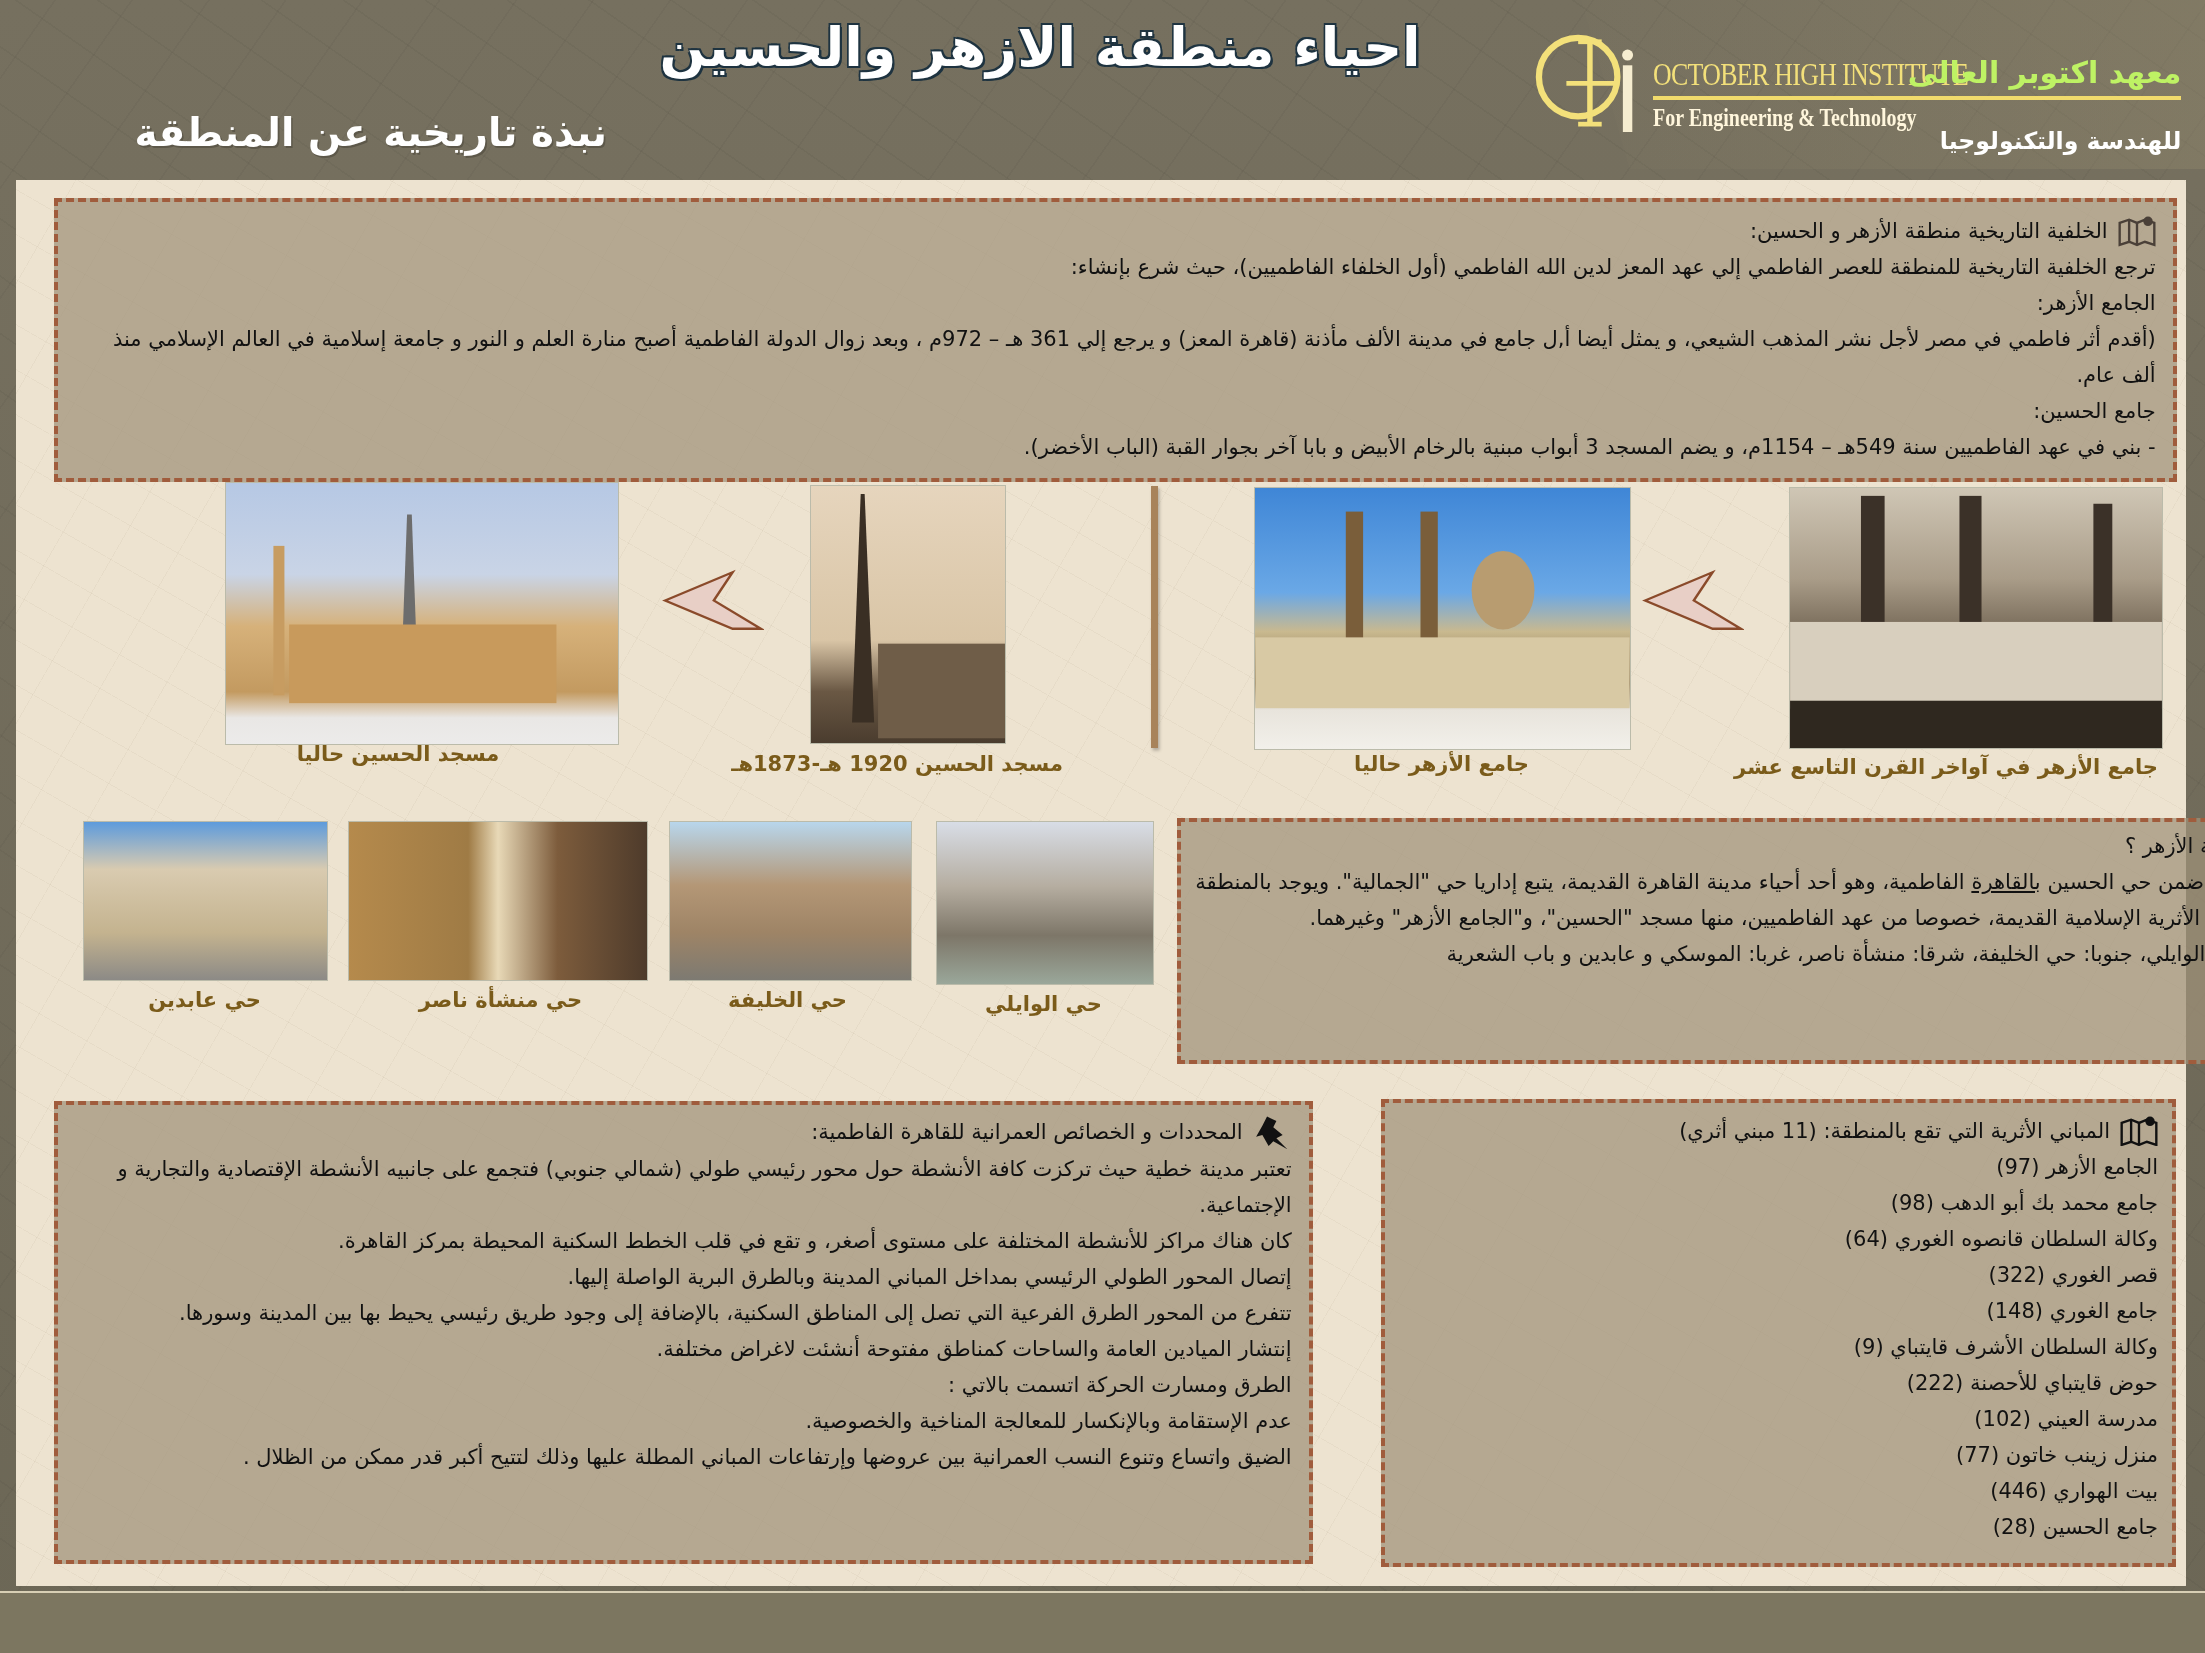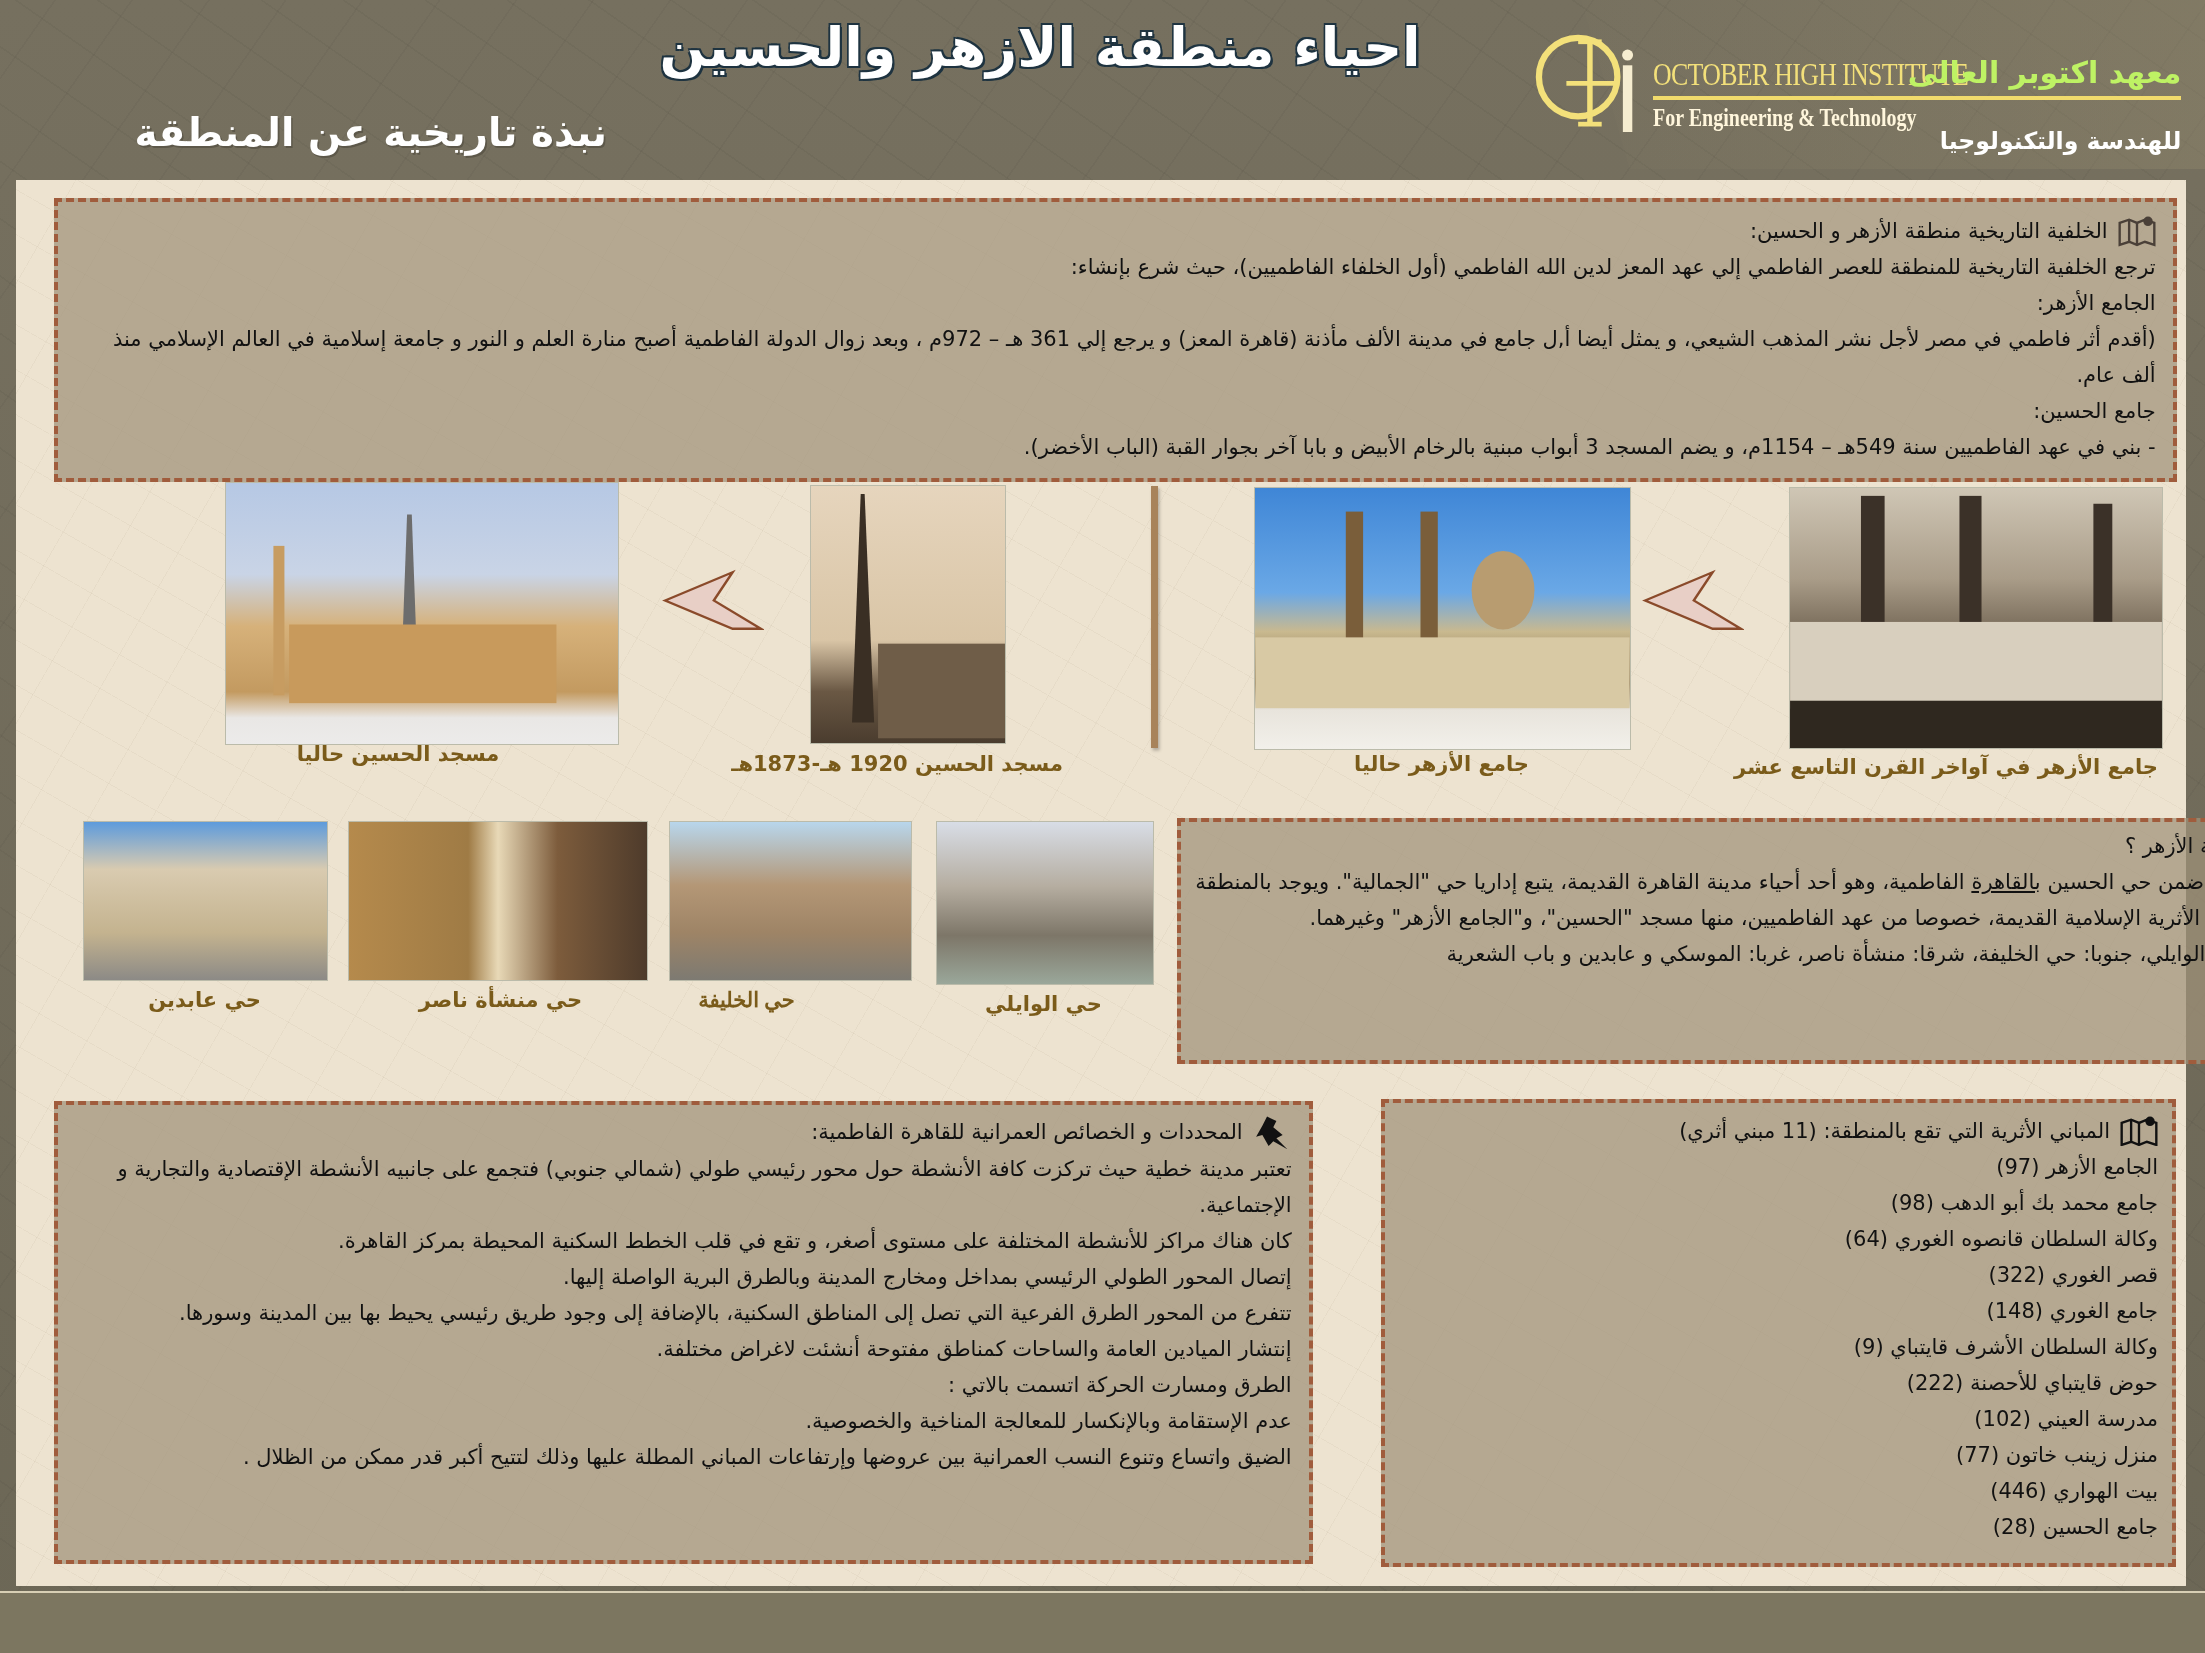--- a/index.html
+++ b/index.html
@@ -125,21 +125,21 @@
     <polygon points="230,40 236,40 244,260 222,260" fill="#6d6d6d"></polygon>
     <rect x="80" y="180" width="340" height="100" fill="#c89a5c"></rect>
   </svg>
 </div>
 <div class="caption" style="left:260px;top:742px;width:276px;">مسجد الحسين حاليا</div>
 
 <div class="photo" style="left:936px;top:821px;width:216px;height:162px;background:linear-gradient(180deg,#d8dde6 0%,#b5ada0 40%,#7d7668 70%,#9aa79a 100%);"></div>
 <div class="caption" style="left:953px;top:992px;width:181px;">حي الوايلي</div>
 
 <div class="photo" style="left:669px;top:821px;width:241px;height:158px;background:linear-gradient(180deg,#b8d6ec 0%,#b49776 40%,#9e8466 70%,#7d7a72 100%);"></div>
-<div class="caption" style="left:652px;top:988px;width:189px;font-family:Liberation Serif, serif;">حي الخليفة</div>
+<div class="caption" style="left:693px;top:988px;width:189px;">حي الخليفة</div>
 
 <div class="photo" style="left:348px;top:821px;width:298px;height:158px;background:linear-gradient(90deg,#b58a4c 0%,#9f7b45 40%,#e8d9b7 50%,#7d5c3c 70%,#4e3b2b 100%);"></div>
 <div class="caption" style="left:394px;top:988px;width:213px;">حي منشأة ناصر</div>
 
 <div class="photo" style="left:83px;top:821px;width:243px;height:158px;background:linear-gradient(180deg,#5d9bdc 0%,#d9cbb0 30%,#c4b38f 70%,#8c8a86 100%);"></div>
 <div class="caption" style="left:118px;top:988px;width:173px;">حي عابدين</div>
 
 <div class="box" style="left:1177px;top:795px;width:1200px;height:246px;padding:6.3px 14px 0 14px;margin-top:23px;">
   <div class="heading txt">
     <svg class="icon" width="23.6" height="36" viewBox="0 0 30 46">
@@ -179,21 +179,21 @@
 
 <div class="box" style="left:54px;top:1101px;width:1259px;height:463px;padding:7.9px 17.3px 0 17.3px;">
   <div class="heading txt">
     <svg class="icon" width="39" height="38" viewBox="0 0 50 48">
       <path d="M18 4 L30 10 L26 18 L38 28 L30 32 L44 46 L26 36 L20 42 L12 28 L4 30 L12 16 Z" fill="#111"></path>
     </svg>
     <span>المحددات و الخصائص العمرانية للقاهرة الفاطمية:</span>
   </div>
   <p class="txt">تعتبر مدينة خطية حيث تركزت كافة الأنشطة حول محور رئيسي طولي (شمالي جنوبي) فتجمع على جانبيه الأنشطة الإقتصادية والتجارية و الإجتماعية.</p>
   <p class="txt">كان هناك مراكز للأنشطة المختلفة على مستوى أصغر، و تقع في قلب الخطط السكنية المحيطة بمركز القاهرة.</p>
-  <p class="txt">إتصال المحور الطولي الرئيسي بمداخل ومخارج المدينة وبالطرق البرية الواصلة إليها.</p>
+  <p class="txt">إتصال المحور الطولي الرئيسي بمداخل المباني المدينة وبالطرق البرية الواصلة إليها.</p>
   <p class="txt">تتفرع من المحور الطرق الفرعية التي تصل إلى المناطق السكنية، بالإضافة إلى وجود طريق رئيسي يحيط بها بين المدينة وسورها.</p>
   <p class="txt">إنتشار الميادين العامة والساحات كمناطق مفتوحة أنشئت لاغراض مختلفة.</p>
   <p class="txt">الطرق ومسارت الحركة اتسمت بالاتي :</p>
   <p class="txt">عدم الإستقامة وبالإنكسار للمعالجة المناخية والخصوصية.</p>
   <p class="txt">الضيق واتساع وتنوع النسب العمرانية بين عروضها وإرتفاعات المباني المطلة عليها وذلك لتتيح أكبر قدر ممكن من الظلال .</p>
 </div>
 
 <div class="footer"></div>
 
 

